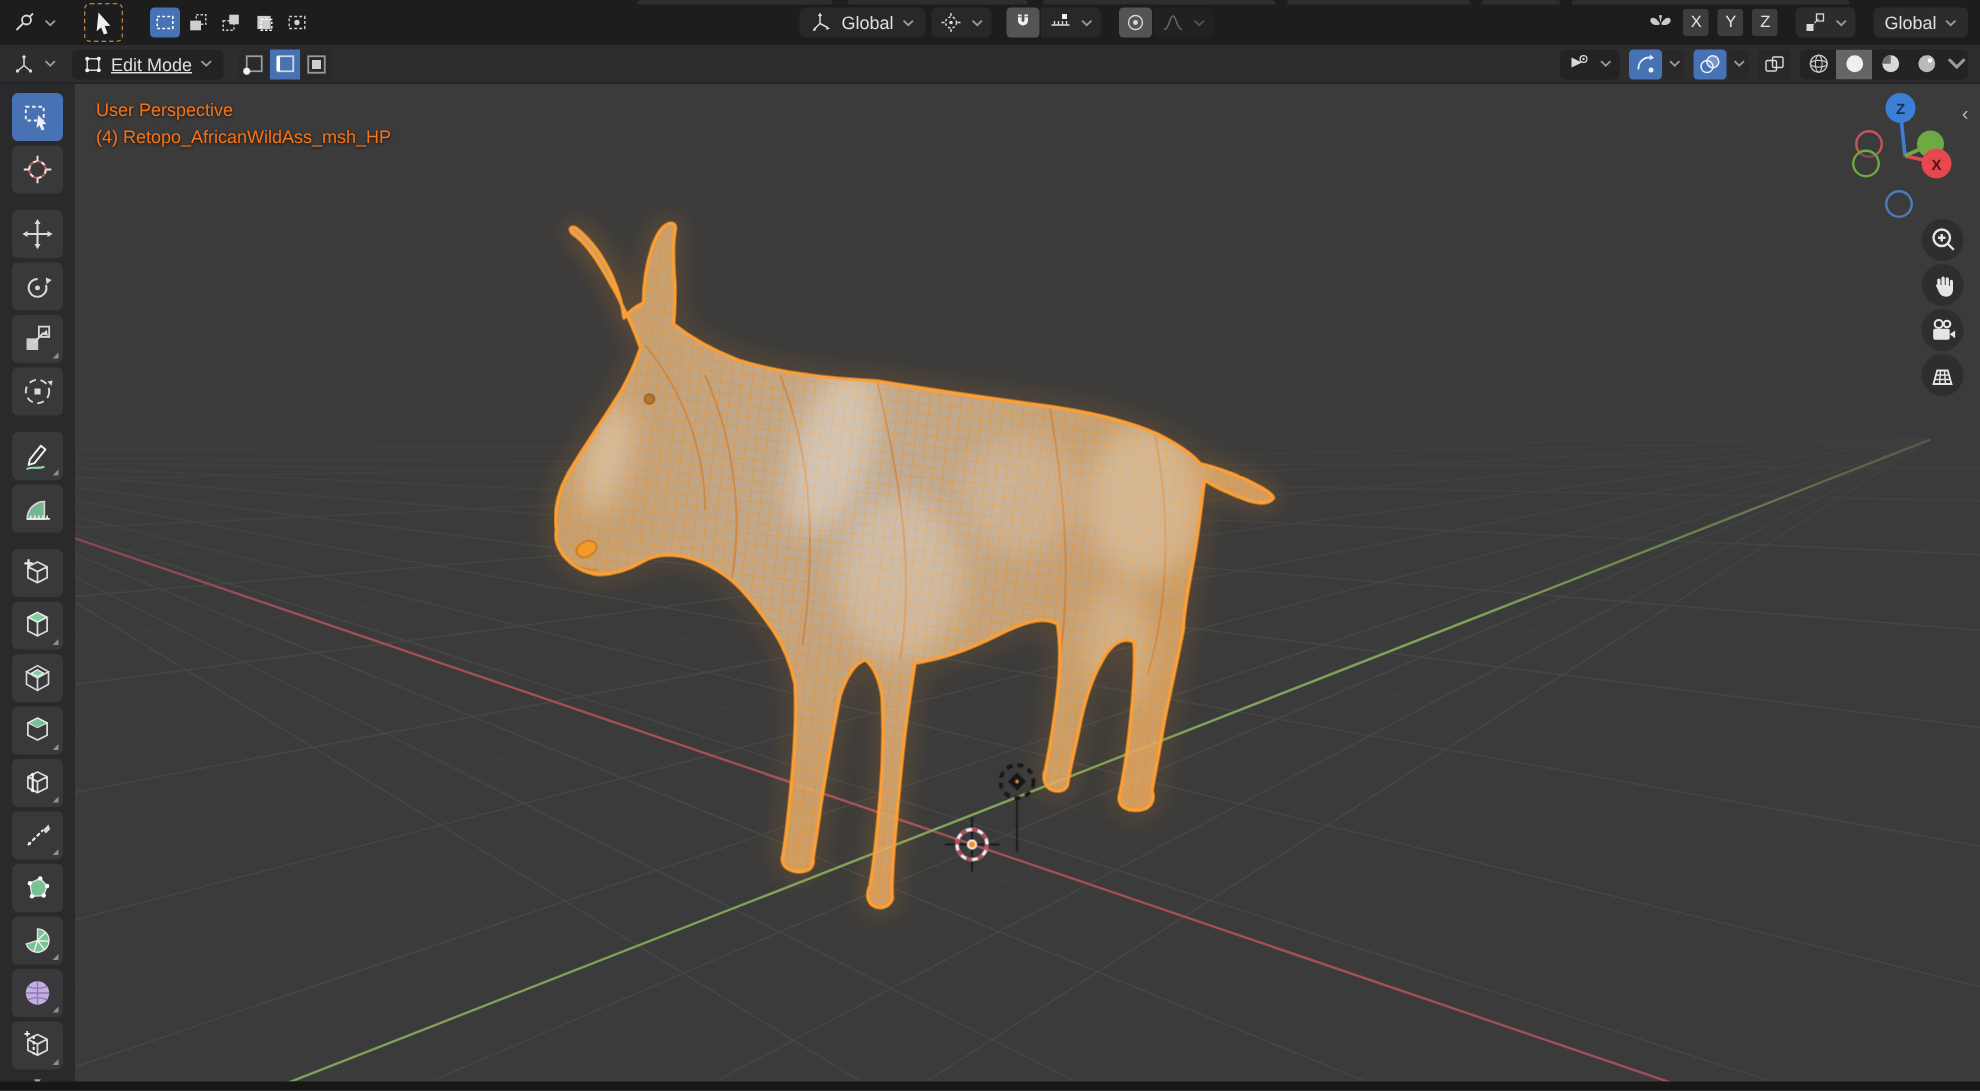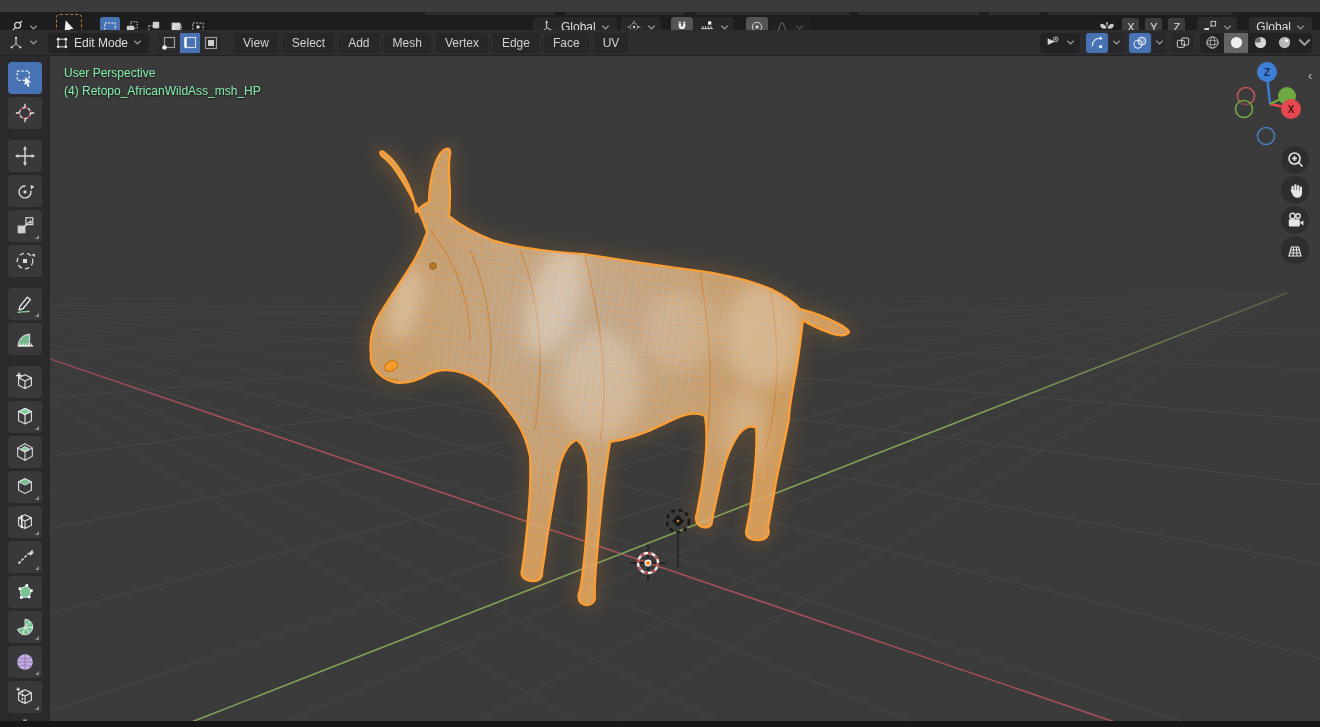--- a/index.html
+++ b/index.html
@@ -1,27 +1,27 @@
 <!DOCTYPE html>
 <html><head>
 <meta charset="utf-8">
 <style>
   * { box-sizing: border-box; margin: 0; padding: 0; user-select: none; }
   html,body { width:1320px; height:727px; overflow:hidden; }
   body { background:#3b3b3b; font-family:"Liberation Sans",sans-serif; font-size:12px; color:#d6d6d6; position:relative; }
 
   
-  .topbar { position:absolute; top:12px; left:0; width:1320px; height:30px; background:#1d1d1d; z-index:30; }
+  .topbar { position:absolute; top:0; left:0; width:1320px; height:30px; background:#1d1d1d; z-index:30; }
   .tab-remnant { position:absolute; top:0; height:3px; background:#2e2e2e; border-radius:2px 2px 0 0; }
   .vheader { position:absolute; top:30px; left:0; width:1320px; height:26px; background:#2d2d30; border-bottom:1px solid #232326; z-index:30; }
   .cluster { position:absolute; top:0; height:100%; display:flex; align-items:center; gap:4px; }
   .bottombar { position:absolute; left:0; bottom:0; width:1320px; height:6px; background:#171717; z-index:40; }
 
   .pill { display:flex; align-items:center; gap:5px; background:#28282a; border-radius:4px; height:20px; padding:0 7px; color:#dedede; white-space:nowrap; }
-  .pill.dark { background:#232325; }
+  .pill.dark { background:#232325;text-decoration:underline; }
   .btn-sq { display:flex; align-items:center; justify-content:center; width:22px; height:20px; border-radius:3px; background:#28282a; }
   .btn-sq.pressed { background:#545454; }
   .btn-sq.blue { background:#4772b3; }
   .dim { opacity:.42; }
   .chev { display:flex; align-items:center; }
   .icon16 svg { width:16px; height:16px; display:block; }
   .icon18 svg { width:18px; height:18px; display:block; }
   .icon14 svg { width:14px; height:14px; display:block; }
 
   .active-tool-btn { width:26px; height:26px; border:1px dashed #b07d3f; border-radius:4px; background:#1d1d1d; display:flex; align-items:center; justify-content:center; }
@@ -45,21 +45,21 @@
   .toolbar { position:absolute; left:0; top:56px; width:50px; height:665px; background:#2a2a2c; z-index:20; display:flex; flex-direction:column; align-items:center; padding-top:6px; }
   .tool { position:relative; width:34px; height:32px; margin-bottom:3px; border-radius:4px; background:#39393b; display:flex; align-items:center; justify-content:center; flex:0 0 auto; }
   .tool.active { background:#4772b3; }
   .tool svg { width:22px; height:22px; }
   .tool.corner::after { content:""; position:absolute; right:3px; bottom:3px; width:0; height:0; border-left:4px solid transparent; border-bottom:4px solid #8f8f8f; }
   .tool-gap { height:8px; flex:0 0 auto; }
   .toolbar-more { margin-top:1px; color:#9a9a9a; font-size:9px; line-height:8px; }
 
   
   #scene { position:absolute; left:0; top:0; z-index:1; }
-  .overlay-text { position:absolute; left:64px; top:64px; z-index:10; color:#86efac; text-shadow:0 1px 2px rgba(0,0,0,.75); line-height:18px; font-size:12px; }
+  .overlay-text { position:absolute; left:64px; top:64px; z-index:10; color:#f97316; text-shadow:0 1px 2px rgba(0,0,0,.75); line-height:18px; font-size:12px; }
   .nav-gizmo { position:absolute; left:1225px; top:58px; width:95px; height:95px; z-index:10; }
   .nav-btns { position:absolute; left:1281px; top:146px; z-index:10; display:flex; flex-direction:column; gap:2px; }
   .navbtn { width:28px; height:28px; border-radius:50%; background:rgba(36,36,36,.55); display:flex; align-items:center; justify-content:center; }
   .navbtn svg { width:20px; height:20px; }
   .sidebar-arrow { position:absolute; left:1308px; top:68px; z-index:10; color:#b9b9b9; font-size:13px; }
 </style>
 </head>
 <body>
 
 <svg id="scene" width="1320" height="721" viewBox="0 0 1320 721">
@@ -442,30 +442,20 @@
             <path d="M5.5,4.5 V14.5" stroke="#ffffff" stroke-width="2.4"></path>
           </svg>
         </div>
         <div class="modebtn" title="Face">
           <svg viewBox="0 0 20 20">
             <rect x="4.5" y="4.5" width="11" height="11" stroke="#9a9a9a" fill="none" stroke-width="1.2"></rect>
             <rect x="7" y="7" width="6" height="6" fill="#cfcfcf"></rect>
           </svg>
         </div>
       </div>
-    <div style="display:flex;margin-left:4px" id="header-menus">
-        <span class="menu-item">View</span>
-        <span class="menu-item">Select</span>
-        <span class="menu-item">Add</span>
-        <span class="menu-item">Mesh</span>
-        <span class="menu-item">Vertex</span>
-        <span class="menu-item">Edge</span>
-        <span class="menu-item">Face</span>
-        <span class="menu-item">UV</span>
-      </div>
   </div>
 
   <div class="cluster" style="right:8px;gap:6px">
     <div class="pill dark" style="padding:0 5px">
       <span class="icon16">
           <svg viewBox="0 0 24 24">
             <path d="M4,15 L14.5,10 L4,5 Z" fill="#d9d9d9"></path>
             <circle cx="16" cy="6.5" r="3.4" fill="none" stroke="#d9d9d9" stroke-width="1.3"></circle>
             <circle cx="16" cy="6.5" r="1.2" fill="#d9d9d9"></circle>
           </svg>

